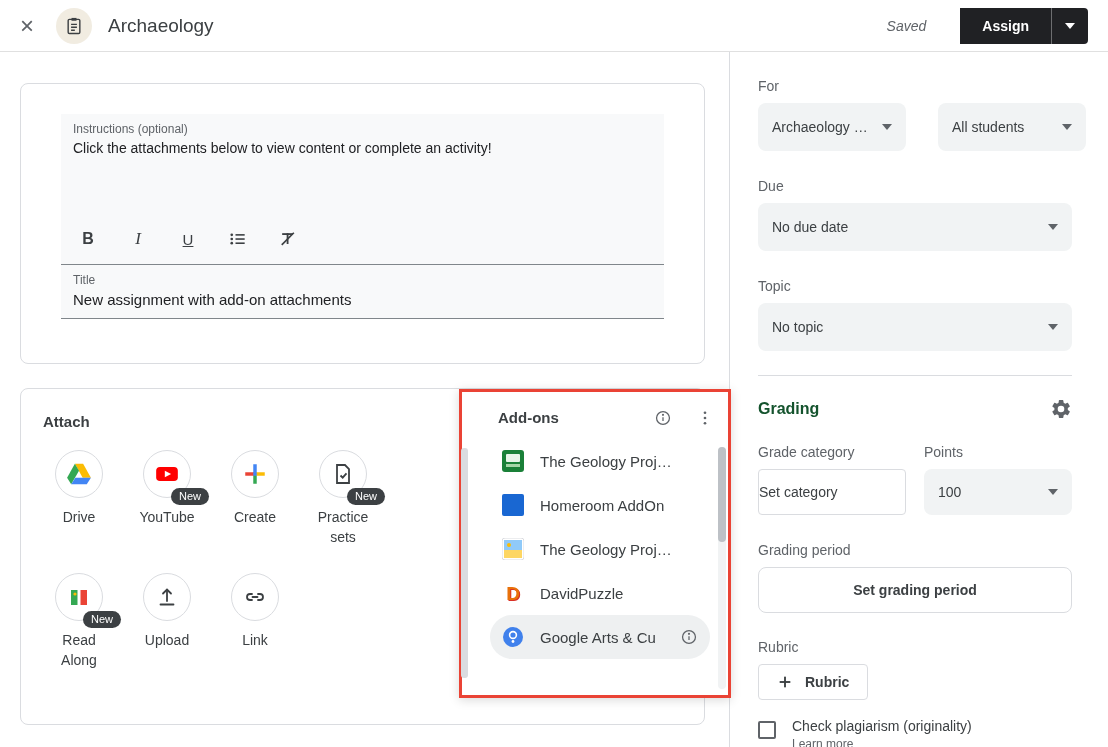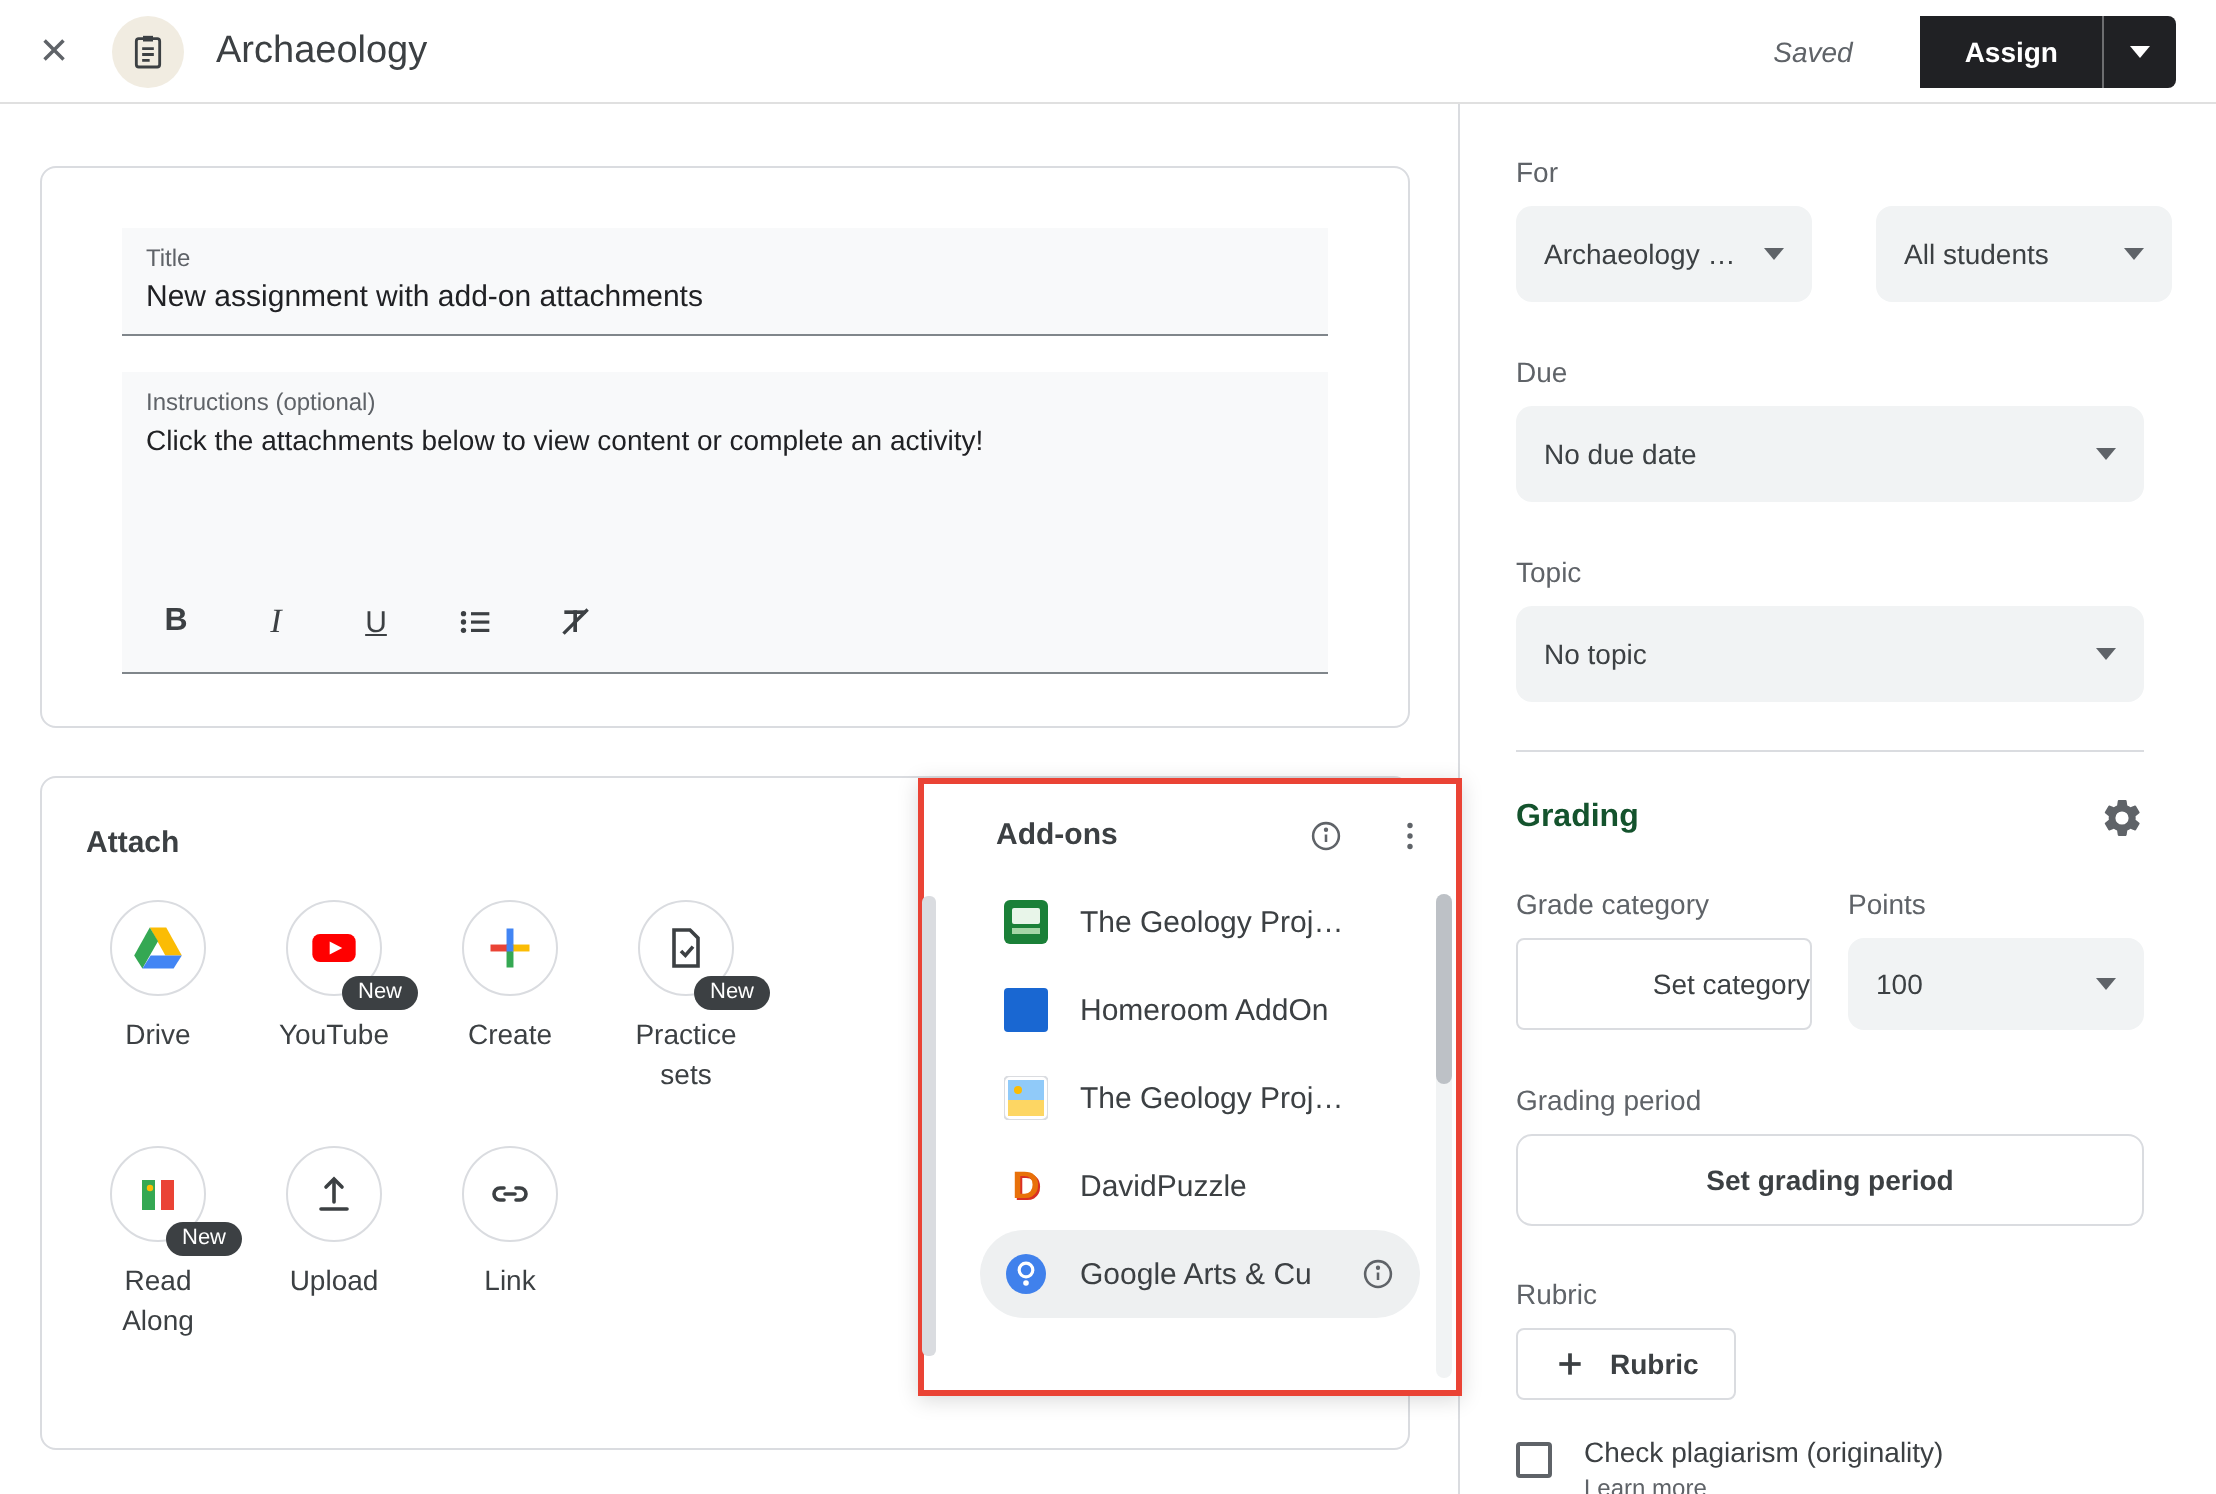--- a/index.html
+++ b/index.html
@@ -98,21 +98,21 @@
   .caret-down { width:0; height:0; border-left:5px solid transparent;
     border-right:5px solid transparent; border-top:6px solid #5f6368; flex:0 0 auto; margin-left:8px; }
   .dd-text { overflow:hidden; white-space:nowrap; text-overflow:ellipsis; }
   .sb-divider { border:none; border-top:1px solid #dadce0; margin:0 0 22px; max-width:314px; }
   .grading-head { display:flex; align-items:center; justify-content:space-between;
     max-width:314px; margin-bottom:24px; }
   .grading-title { font-size:16px; color:#14532d; font-weight:700; }
   .grade-cols { display:flex; gap:18px; margin-bottom:27px; }
   .grade-col { width:148px; }
   .outline-box { border:1px solid #dadce0; border-radius:4px; height:46px; display:flex;
-    align-items:center; justify-content:flex-end; font-size:14px; color:#3c4043; cursor:pointer; }
+    align-items:center; justify-content:flex-start; font-size:14px; color:#3c4043; cursor:pointer; }
   .points-dd { height:46px; border-radius:8px;gap:48px; }
   .wide-btn { border:1px solid #dadce0; border-radius:8px; height:46px; max-width:314px;
     display:flex; align-items:center; justify-content:center; font-size:14px; font-weight:700;
     color:#3c4043; cursor:pointer; background:#fff; }
   .rubric-btn { display:inline-flex; align-items:center; gap:12px; border:1px solid #dadce0;
     border-radius:4px; height:36px; padding:0 18px; font-size:14px; font-weight:700;
     color:#3c4043; cursor:pointer; background:#fff; }
   .plag-row { display:flex; gap:16px; margin-top:18px; align-items:flex-start; }
   .checkbox { width:18px; height:18px; border:2px solid #5f6368; border-radius:2px;
     margin-top:3px; cursor:pointer; background:#fff; flex:0 0 auto; }
@@ -143,24 +143,20 @@
       </button>
     </div>
   </div>
 </header>
 
 <div class="page">
 
   <div class="main">
 
     <div class="card form-card">
-      <div class="field title-field">
-        <div class="field-label">Title</div>
-        <div class="field-value">New assignment with add-on attachments</div>
-      </div>
       <div class="field instructions-field">
         <div class="field-label">Instructions (optional)</div>
         <div class="field-value instructions-body" style="font-size:14px;">Click the attachments below to view content or complete an activity!</div>
         <div class="fmt-toolbar">
           <span class="fmt-btn fmt-bold">B</span>
           <span class="fmt-btn fmt-italic">I</span>
           <span class="fmt-btn fmt-underline">U</span>
           <span class="fmt-btn">
             <svg viewBox="0 0 24 24" width="20" height="20" fill="#3c4043">
               <circle cx="4.5" cy="7" r="1.6"></circle>
@@ -173,20 +169,24 @@
           </span>
           <span class="fmt-btn">
             <svg viewBox="0 0 24 24" width="20" height="20">
               <rect x="5" y="5" width="13" height="2.2" fill="#3c4043"></rect>
               <rect x="10.4" y="5" width="2.2" height="13" fill="#3c4043"></rect>
               <line x1="4.5" y1="19" x2="19" y2="4.5" stroke="#3c4043" stroke-width="2"></line>
             </svg>
           </span>
         </div>
       </div>
+      <div class="field title-field">
+        <div class="field-label">Title</div>
+        <div class="field-value">New assignment with add-on attachments</div>
+      </div>
     </div>
 
     <div class="card attach-card">
       <div class="attach-heading">Attach</div>
 
       <div class="attach-row">
         <div class="attach-item">
           <span class="attach-circle">
             <svg width="26" height="26" viewBox="0 0 24 24">
               <polygon points="8.2,2.5 15.8,2.5 23,15.5 15.4,15.5" fill="#FBBC04"></polygon>

